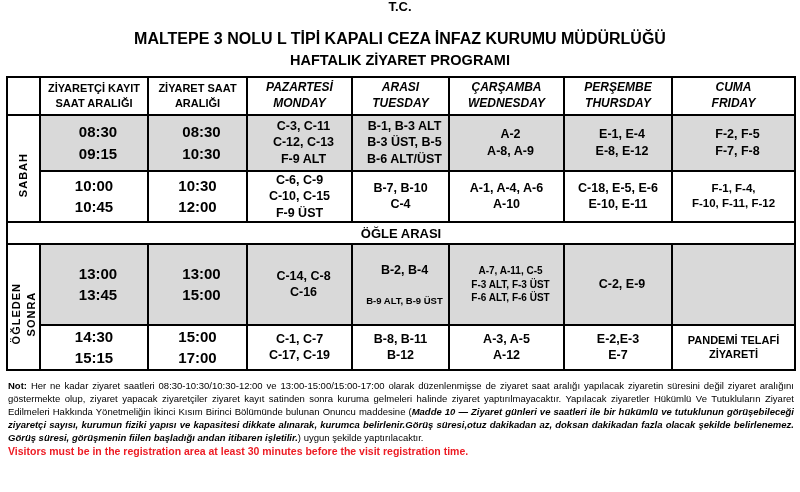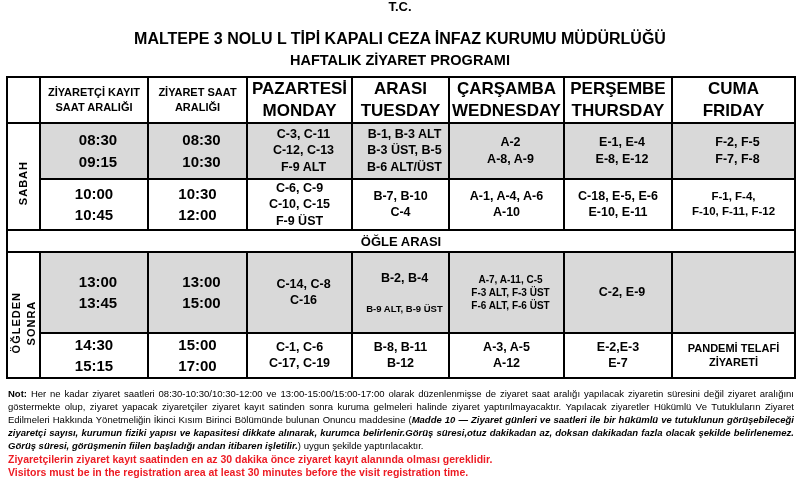--- a/index.html
+++ b/index.html
@@ -21,21 +21,21 @@
   .schedule th,.schedule td{
     border:2px solid #000;text-align:center;vertical-align:middle;
     padding:0;white-space:pre-line;overflow:hidden;
   }
   col.c0{width:33px;}  col.c1{width:108px;} col.c2{width:99px;}
   col.c3{width:105px;} col.c4{width:97px;}  col.c5{width:115px;}
   col.c6{width:108px;} col.c7{width:123px;}
 
   tr.head{height:38px;}
   tr.head th{font-size:11px;line-height:1.3;font-weight:bold;background:#fff;}
-  tr.head th.day{font-size:17px;}
+  tr.head th.day{font-size:12px;font-style:italic;}
 
   tr.r1{height:56px;} tr.r2{height:47px;} tr.r3{height:58px;} tr.r4{height:45px;}
   tr.shade td{background:#d9d9d9;padding-left:8px;}
   td.time{font-size:15px;font-weight:bold;line-height:1.45;}
   td.cells{font-size:12.5px;font-weight:bold;line-height:1.32;}
   td.cells .blk{display:block;}
   .sm{font-size:10px !important;line-height:1.35;}
   .xs{font-size:9.5px !important;}
   .md{font-size:11.5px !important;margin-top:24px;}
   .pandemi{font-size:11px !important;line-height:1.35;}
@@ -159,33 +159,32 @@
 F-6 ALT, F-6 ÜST</td>
     <td class="cells">C-2, E-9</td>
     <td class="cells"></td>
   </tr>
 
   <tr class="r4">
     <td class="time">14:30
 15:15</td>
     <td class="time">15:00
 17:00</td>
-    <td class="cells">C-1, C-6
+    <td class="cells">C-1, C-7
 C-17, C-19</td>
     <td class="cells">B-8, B-11
 B-12</td>
     <td class="cells">A-3, A-5
 A-12</td>
     <td class="cells">E-2,E-3
 E-7</td>
     <td class="cells pandemi">PANDEMİ TELAFİ
 ZİYARETİ</td>
   </tr>
 </tbody>
   </table>
 
 <p class="note"><b>Not:</b><span> Her ne kadar ziyaret saatleri 08:30-10:30/10:30-12:00 ve 13:00-15:00/15:00-17:00 olarak düzenlenmişse de ziyaret saat aralığı yapılacak ziyaretin süresini değil ziyaret aralığını göstermekte olup, ziyaret yapacak ziyaretçiler ziyaret kayıt satinden sonra kuruma gelmeleri halinde ziyaret yaptırılmayacaktır. Yapılacak ziyaretler Hükümlü Ve Tutukluların Ziyaret Edilmeleri Hakkında Yönetmeliğin İkinci Kısım Birinci Bölümünde bulunan Onuncu maddesine (</span><span class="bi">Madde 10 — Ziyaret günleri ve saatleri ile bir hükümlü ve tutuklunun görüşebileceği ziyaretçi sayısı, kurumun fiziki yapısı ve kapasitesi dikkate alınarak, kurumca belirlenir.Görüş süresi,otuz dakikadan az, doksan dakikadan fazla olacak şekilde belirlenemez. Görüş süresi, görüşmenin fiilen başladığı andan itibaren işletilir.</span><span>) uygun şekilde yaptırılacaktır.</span></p>
 
 <div class="alerts">
-  <div class="alert tr">Ziyaretçilerin ziyaret kayıt saatinden en az 30 dakika önce ziyaret kayıt alanında olması gereklidir.</div>
   <div class="alert en">Visitors must be in the registration area at least 30 minutes before the visit registration time.</div>
 
 </div>
 
 </body></html>

